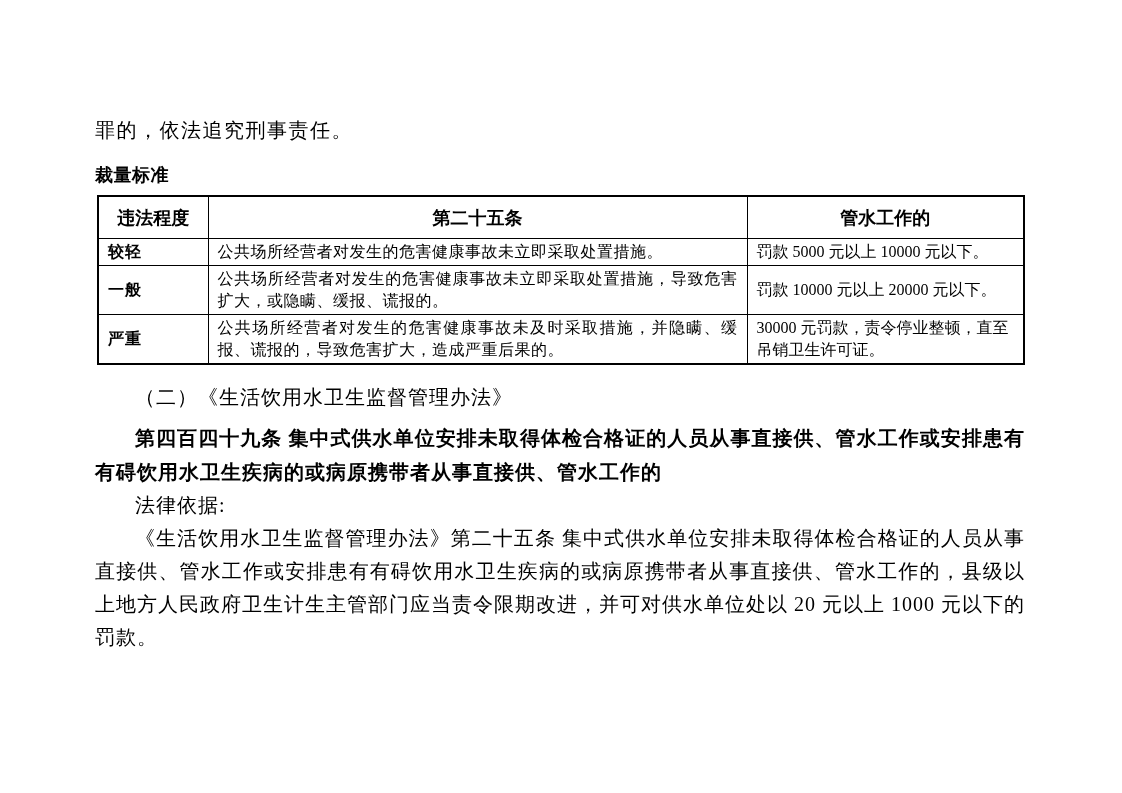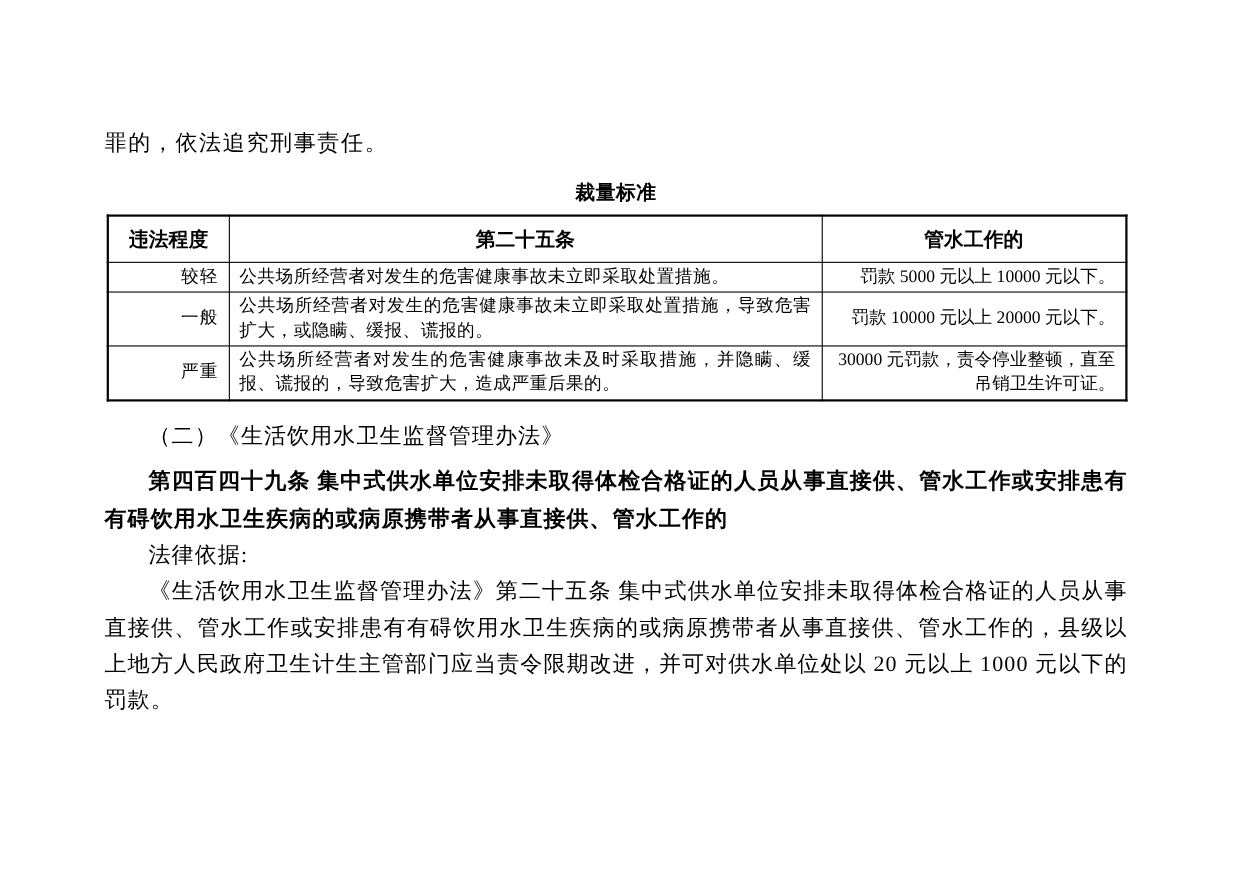--- a/index.html
+++ b/index.html
@@ -19,21 +19,20 @@
     overflow: hidden;
   }
   .intro {
     margin: 0;
     font-size: 20px;
     line-height: 24px;
     letter-spacing: 1.5px;
   }
   .table-title {
     margin: 21px 0 8px 0;
-    text-align: center;
     font-family: "Liberation Sans", "DejaVu Sans", sans-serif;
     font-size: 18px;
     font-weight: bold;
     letter-spacing: 0.5px;
   }
   table.penalty-table {
     border-collapse: collapse;
     table-layout: fixed;
     width: 926px;
     margin-left: 2px;
@@ -50,31 +49,31 @@
     padding: 0;
   }
   table.penalty-table td {
     border: 1px solid #000000;
     font-size: 16px;
     line-height: 22px;
     vertical-align: middle;
     padding: 2px 9px;
   }
   td.level-cell {
-    text-align: right;
-    font-weight: normal;
+    text-align: left;
+    font-weight: bold;
     padding: 2px 2px;
     letter-spacing: 1px;
   }
   td.consequence-cell {
     text-align: justify;
     letter-spacing: 0.5px;
   }
   td.range-cell {
-    text-align: right;
+    text-align: left;
   }
   .section-heading {
     margin: 18px 0 0 0;
     text-indent: 2em;
     font-size: 20px;
     line-height: 28px;
     font-weight: normal;
     letter-spacing: 1px;
   }
   .article-heading {

